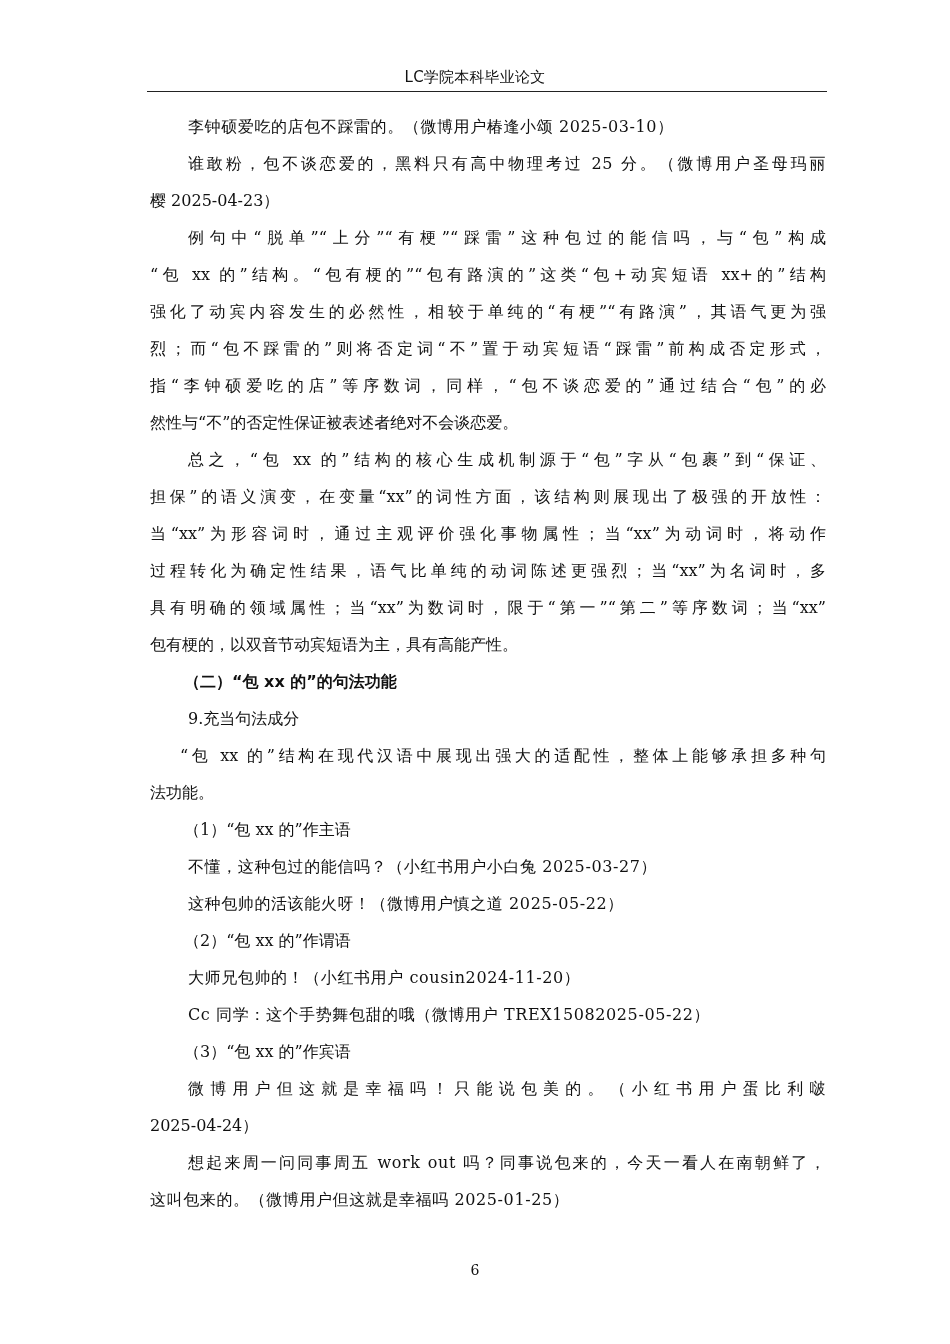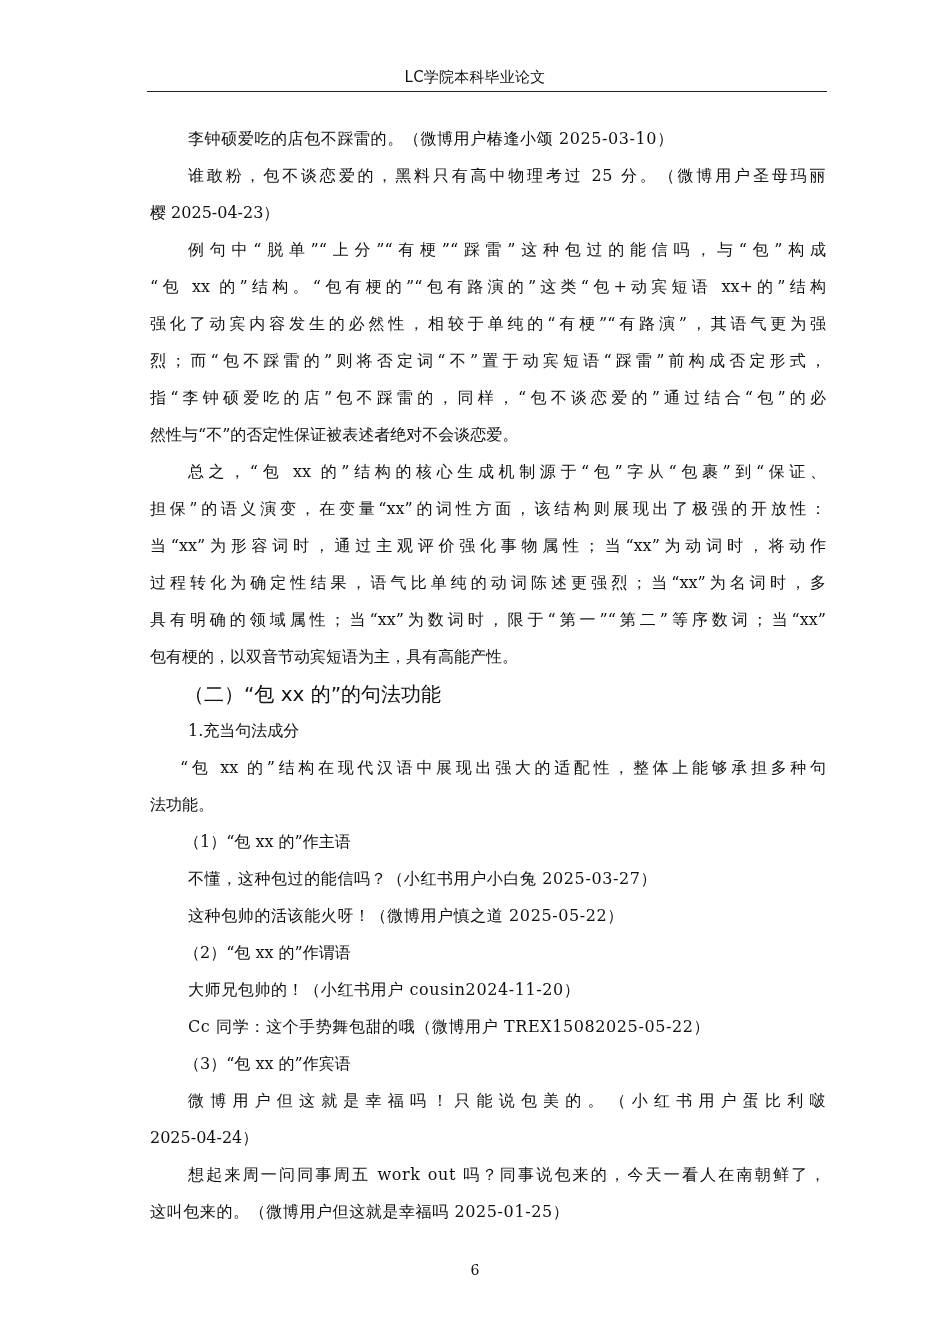--- a/index.html
+++ b/index.html
@@ -39,33 +39,32 @@
       left: 150px;
       top: 108px;
       width: 676px;
     }
     .line {
       position: absolute;
       left: 0;
       white-space: nowrap;
       font-size: 16px;
       line-height: 22px;
-      margin-top: 12px;
     }
     .justify {
       width: 676px;
       text-align: justify;
       text-align-last: justify;
     }
     .indent { left: 38px; }
     .indent.justify { width: 638px; }
     .heading {
       font-family: "DejaVu Sans", "Liberation Sans", sans-serif;
-      font-weight: normal;
-      font-size: 20px;
+      font-weight: bold;
+      font-size: 16px;
     }
     .quote {
       font-family: "DejaVu Serif", "Liberation Serif", serif;
       letter-spacing: 0.6px;
     }
     .page-number {
       position: absolute;
       left: 0;
       width: 950px;
       top: 1262px;
@@ -84,32 +83,32 @@
 <div class="content">
 
   <div class="line indent quote" style="top:8px">李钟硕爱吃的店包不踩雷的。（微博用户椿逢小颂 2025-03-10）</div>
   <div class="line indent justify quote" style="top:45px">谁敢粉，包不谈恋爱的，黑料只有高中物理考过 25 分。（微博用户圣母玛丽</div>
   <div class="line" style="top:82px">樱 2025-04-23）</div>
 
   <div class="line indent justify" style="top:119px">例句中“脱单”“上分”“有梗”“踩雷”这种包过的能信吗，与“包”构成</div>
   <div class="line justify" style="top:156px">“包 xx 的”结构。“包有梗的”“包有路演的”这类“包+动宾短语 xx+的”结构</div>
   <div class="line justify" style="top:193px">强化了动宾内容发生的必然性，相较于单纯的“有梗”“有路演”，其语气更为强</div>
   <div class="line justify" style="top:230px">烈；而“包不踩雷的”则将否定词“不”置于动宾短语“踩雷”前构成否定形式，</div>
-  <div class="line justify" style="top:267px">指“李钟硕爱吃的店”包不踩雷的，同样，“包不谈恋爱的”通过结合“包”的必</div>
+  <div class="line justify" style="top:267px">指“李钟硕爱吃的店”等序数词，同样，“包不谈恋爱的”通过结合“包”的必</div>
   <div class="line" style="top:304px">然性与“不”的否定性保证被表述者绝对不会谈恋爱。</div>
 
   <div class="line indent justify" style="top:341px">总之，“包 xx 的”结构的核心生成机制源于“包”字从“包裹”到“保证、</div>
   <div class="line justify" style="top:378px">担保”的语义演变，在变量“xx”的词性方面，该结构则展现出了极强的开放性：</div>
   <div class="line justify" style="top:415px">当“xx”为形容词时，通过主观评价强化事物属性；当“xx”为动词时，将动作</div>
   <div class="line justify" style="top:452px">过程转化为确定性结果，语气比单纯的动词陈述更强烈；当“xx”为名词时，多</div>
   <div class="line justify" style="top:489px">具有明确的领域属性；当“xx”为数词时，限于“第一”“第二”等序数词；当“xx”</div>
   <div class="line" style="top:526px">包有梗的，以双音节动宾短语为主，具有高能产性。</div>
 
   <div class="line indent heading" style="top:563px; left:34px">（二）“包 xx 的”的句法功能</div>
-  <div class="line indent" style="top:600px">1.充当句法成分</div>
+  <div class="line indent" style="top:600px">9.充当句法成分</div>
 
   <div class="line indent justify" style="top:637px; left:30px; width:646px">“包 xx 的”结构在现代汉语中展现出强大的适配性，整体上能够承担多种句</div>
   <div class="line" style="top:674px">法功能。</div>
 
   <div class="line indent" style="top:711px; left:34px">（1）“包 xx 的”作主语</div>
   <div class="line indent quote" style="top:748px">不懂，这种包过的能信吗？（小红书用户小白兔 2025-03-27）</div>
   <div class="line indent quote" style="top:785px">这种包帅的活该能火呀！（微博用户慎之道 2025-05-22）</div>
 
   <div class="line indent" style="top:822px; left:34px">（2）“包 xx 的”作谓语</div>
   <div class="line indent quote" style="top:859px">大师兄包帅的！（小红书用户 cousin2024-11-20）</div>

